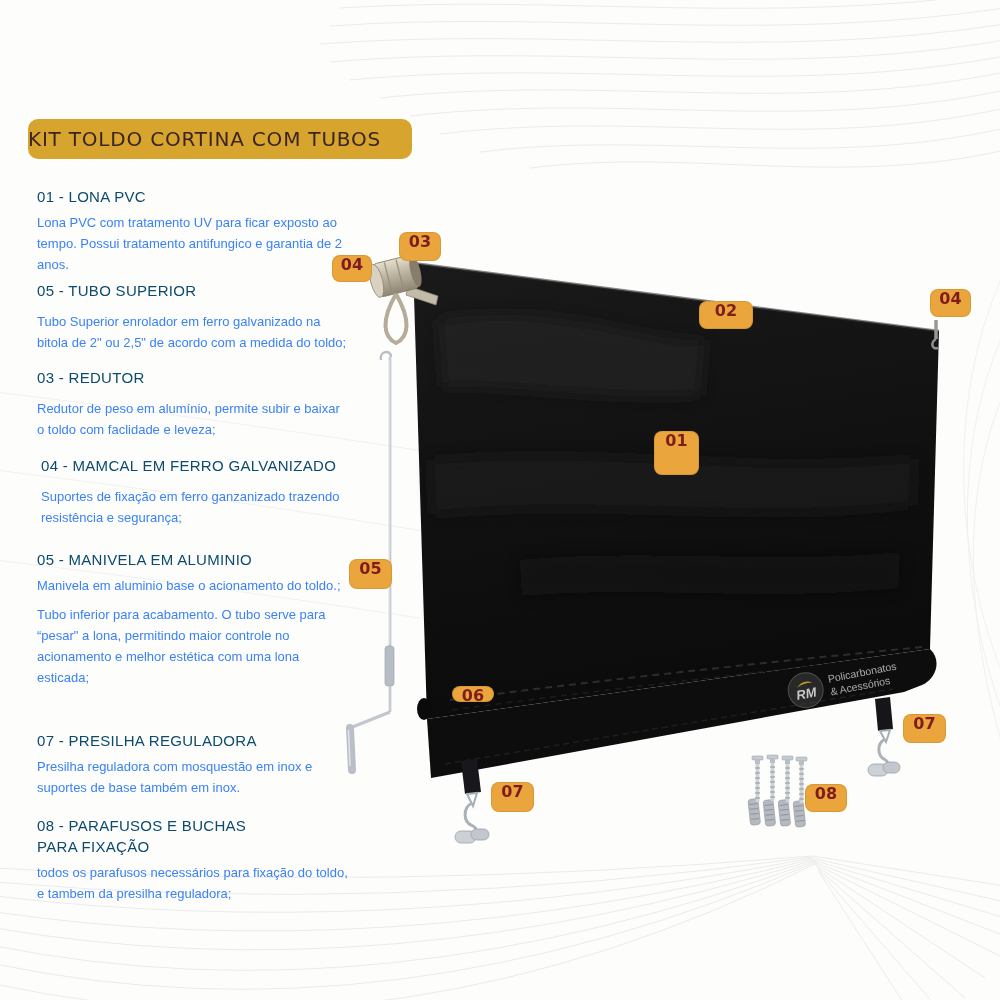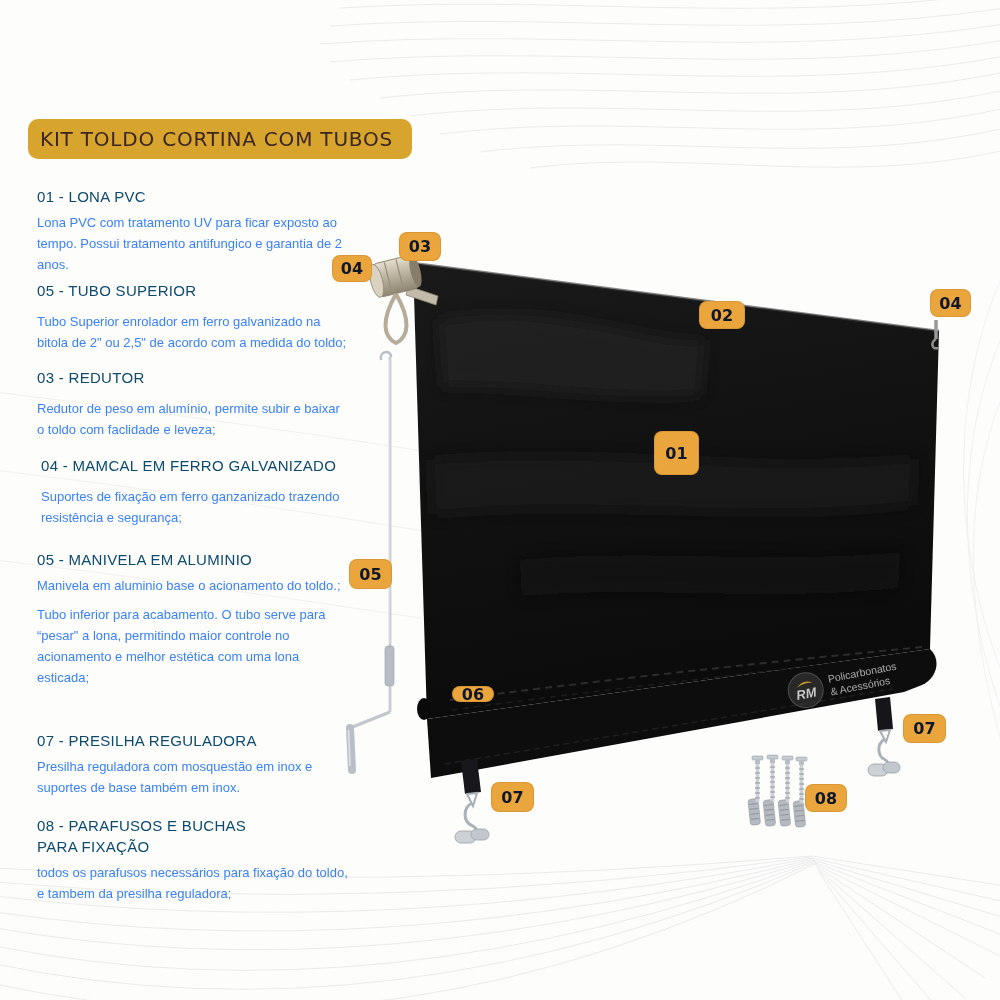--- a/index.html
+++ b/index.html
@@ -7,39 +7,39 @@
     position:relative;width:1000px;height:1000px;overflow:hidden;
     background:#fdfdfc;font-family:"Liberation Sans",sans-serif;
   }
   svg.bg,svg.diagram{position:absolute;left:0;top:0;width:1000px;height:1000px;pointer-events:none;}
   svg.bg{z-index:0;}
   svg.diagram{z-index:1;}
 
   .title-banner{
     position:absolute;left:28px;top:119px;width:384px;height:40px;z-index:2;
     background:#d7a42d;border-radius:10px;display:flex;align-items:center;
-    padding-left:12px;box-sizing:border-box;
+    box-sizing:border-box;
   }
   .title-banner span{
     font-family:"DejaVu Sans",sans-serif;font-size:20px;letter-spacing:.8px;
     color:#3b2522;font-weight:500;white-space:nowrap;
   }
 
   .sec{position:absolute;left:37px;width:352px;z-index:2;}
   .sec h3{
     margin:0 0 5px 0;font-size:15px;font-weight:normal;color:#0c4a6e;
     letter-spacing:.3px;white-space:pre-line;line-height:1.4;
   }
   .sec.gap-lg h3{margin-bottom:10px;}
   .sec p{margin:0;font-size:13px;color:#3b82f6;line-height:21px;white-space:pre-line;}
 
   .dlabel{
     position:absolute;z-index:3;background:#eaa53c;border-radius:8px;
-    display:flex;align-items:center;justify-content:center;
-    font-family:"DejaVu Sans",sans-serif;font-weight:bold;font-size:16px;color:#0f172a;
+    display:flex;justify-content:center;
+    font-family:"DejaVu Sans",sans-serif;font-weight:bold;font-size:16px;color:#7f1d1d;
     box-shadow:inset 0 0 0 1px rgba(120,80,0,.15);
   }
 
   .watermark{
     position:absolute;left:787px;top:665px;z-index:2;display:flex;gap:6px;align-items:center;
     transform:rotate(-11deg);opacity:.9;
   }
   .wm-badge{
     width:36px;height:36px;border-radius:50%;background:rgba(70,70,70,.55);
     border:1px solid rgba(170,170,170,.35);display:flex;flex-direction:column;
@@ -269,21 +269,21 @@
       </g>
     </g>
   </svg>
 
   <div class="dlabel" style="left:399px;top:232px;width:42px;height:29px">
     <span>03</span>
   </div>
   <div class="dlabel" style="left:332px;top:255px;width:40px;height:27px">
     <span>04</span>
   </div>
-  <div class="dlabel" style="left:699px;top:301px;width:46px;height:28px">
+  <div class="dlabel" style="left:699px;top:301px;width:54px;height:28px">
     <span>02</span>
   </div>
   <div class="dlabel" style="left:930px;top:289px;width:41px;height:28px">
     <span>04</span>
   </div>
   <div class="dlabel" style="left:654px;top:431px;width:45px;height:44px">
     <span>01</span>
   </div>
   <div class="dlabel" style="left:349px;top:559px;width:43px;height:30px">
     <span>05</span>

